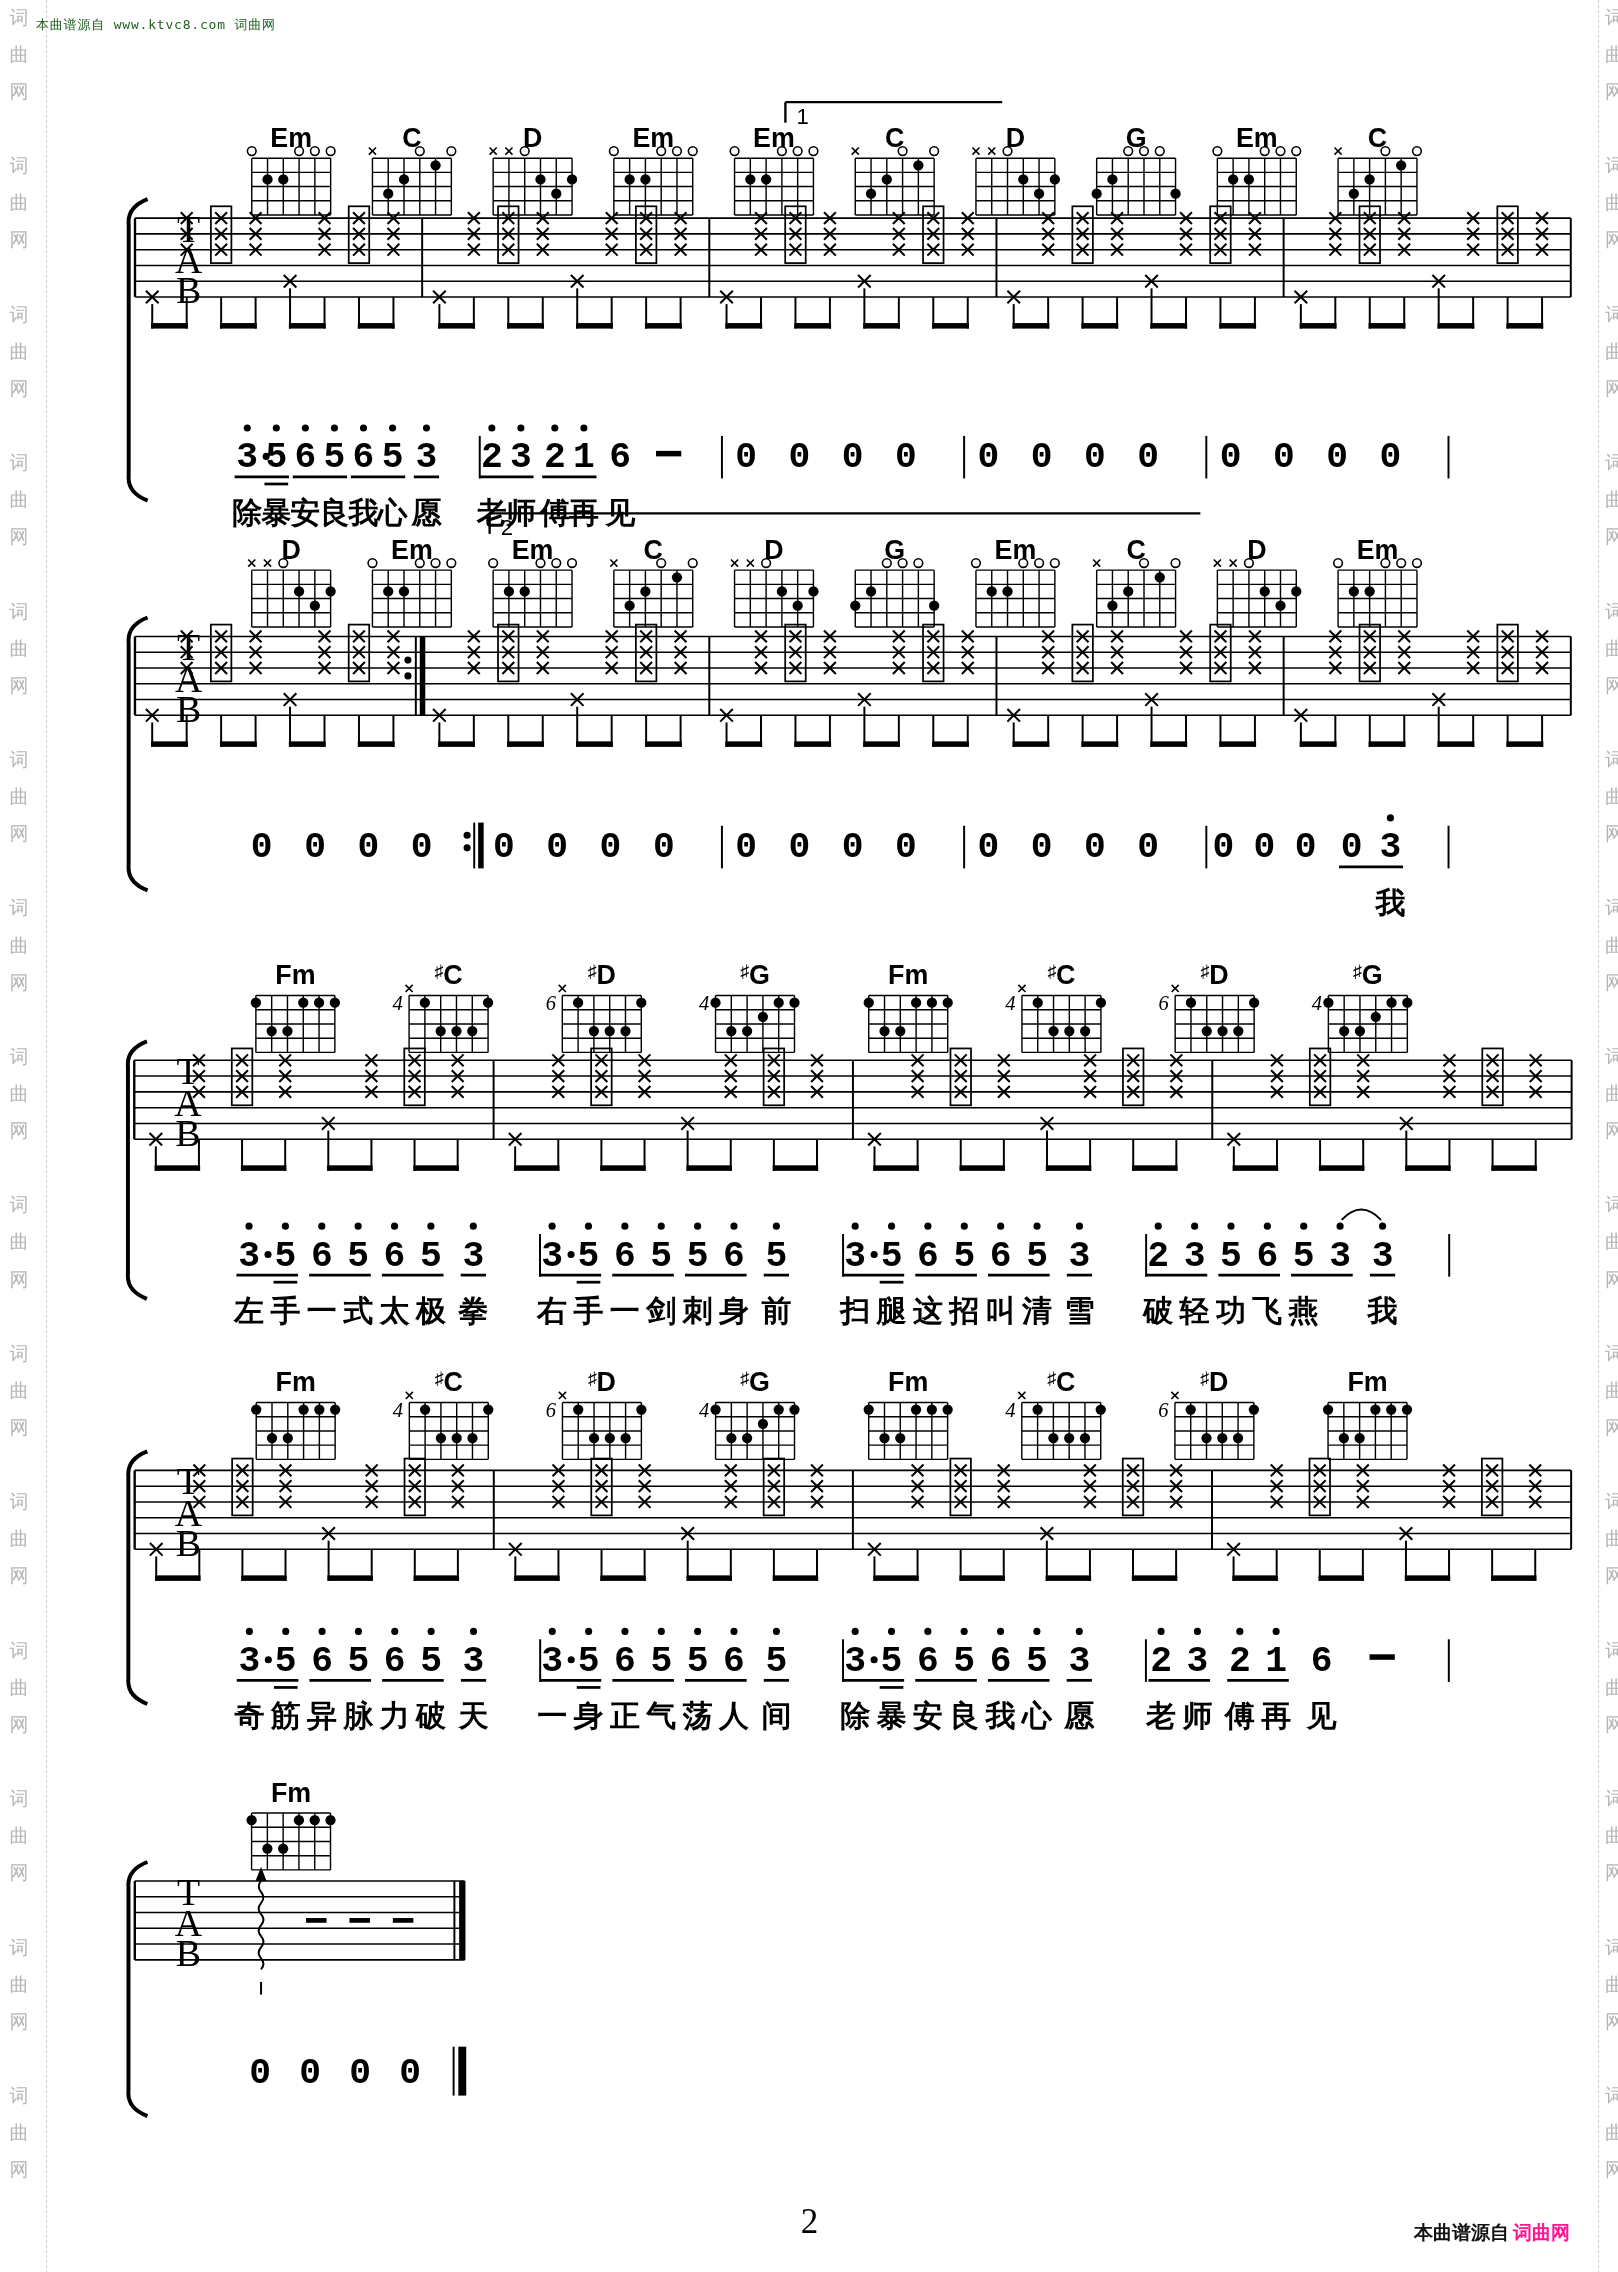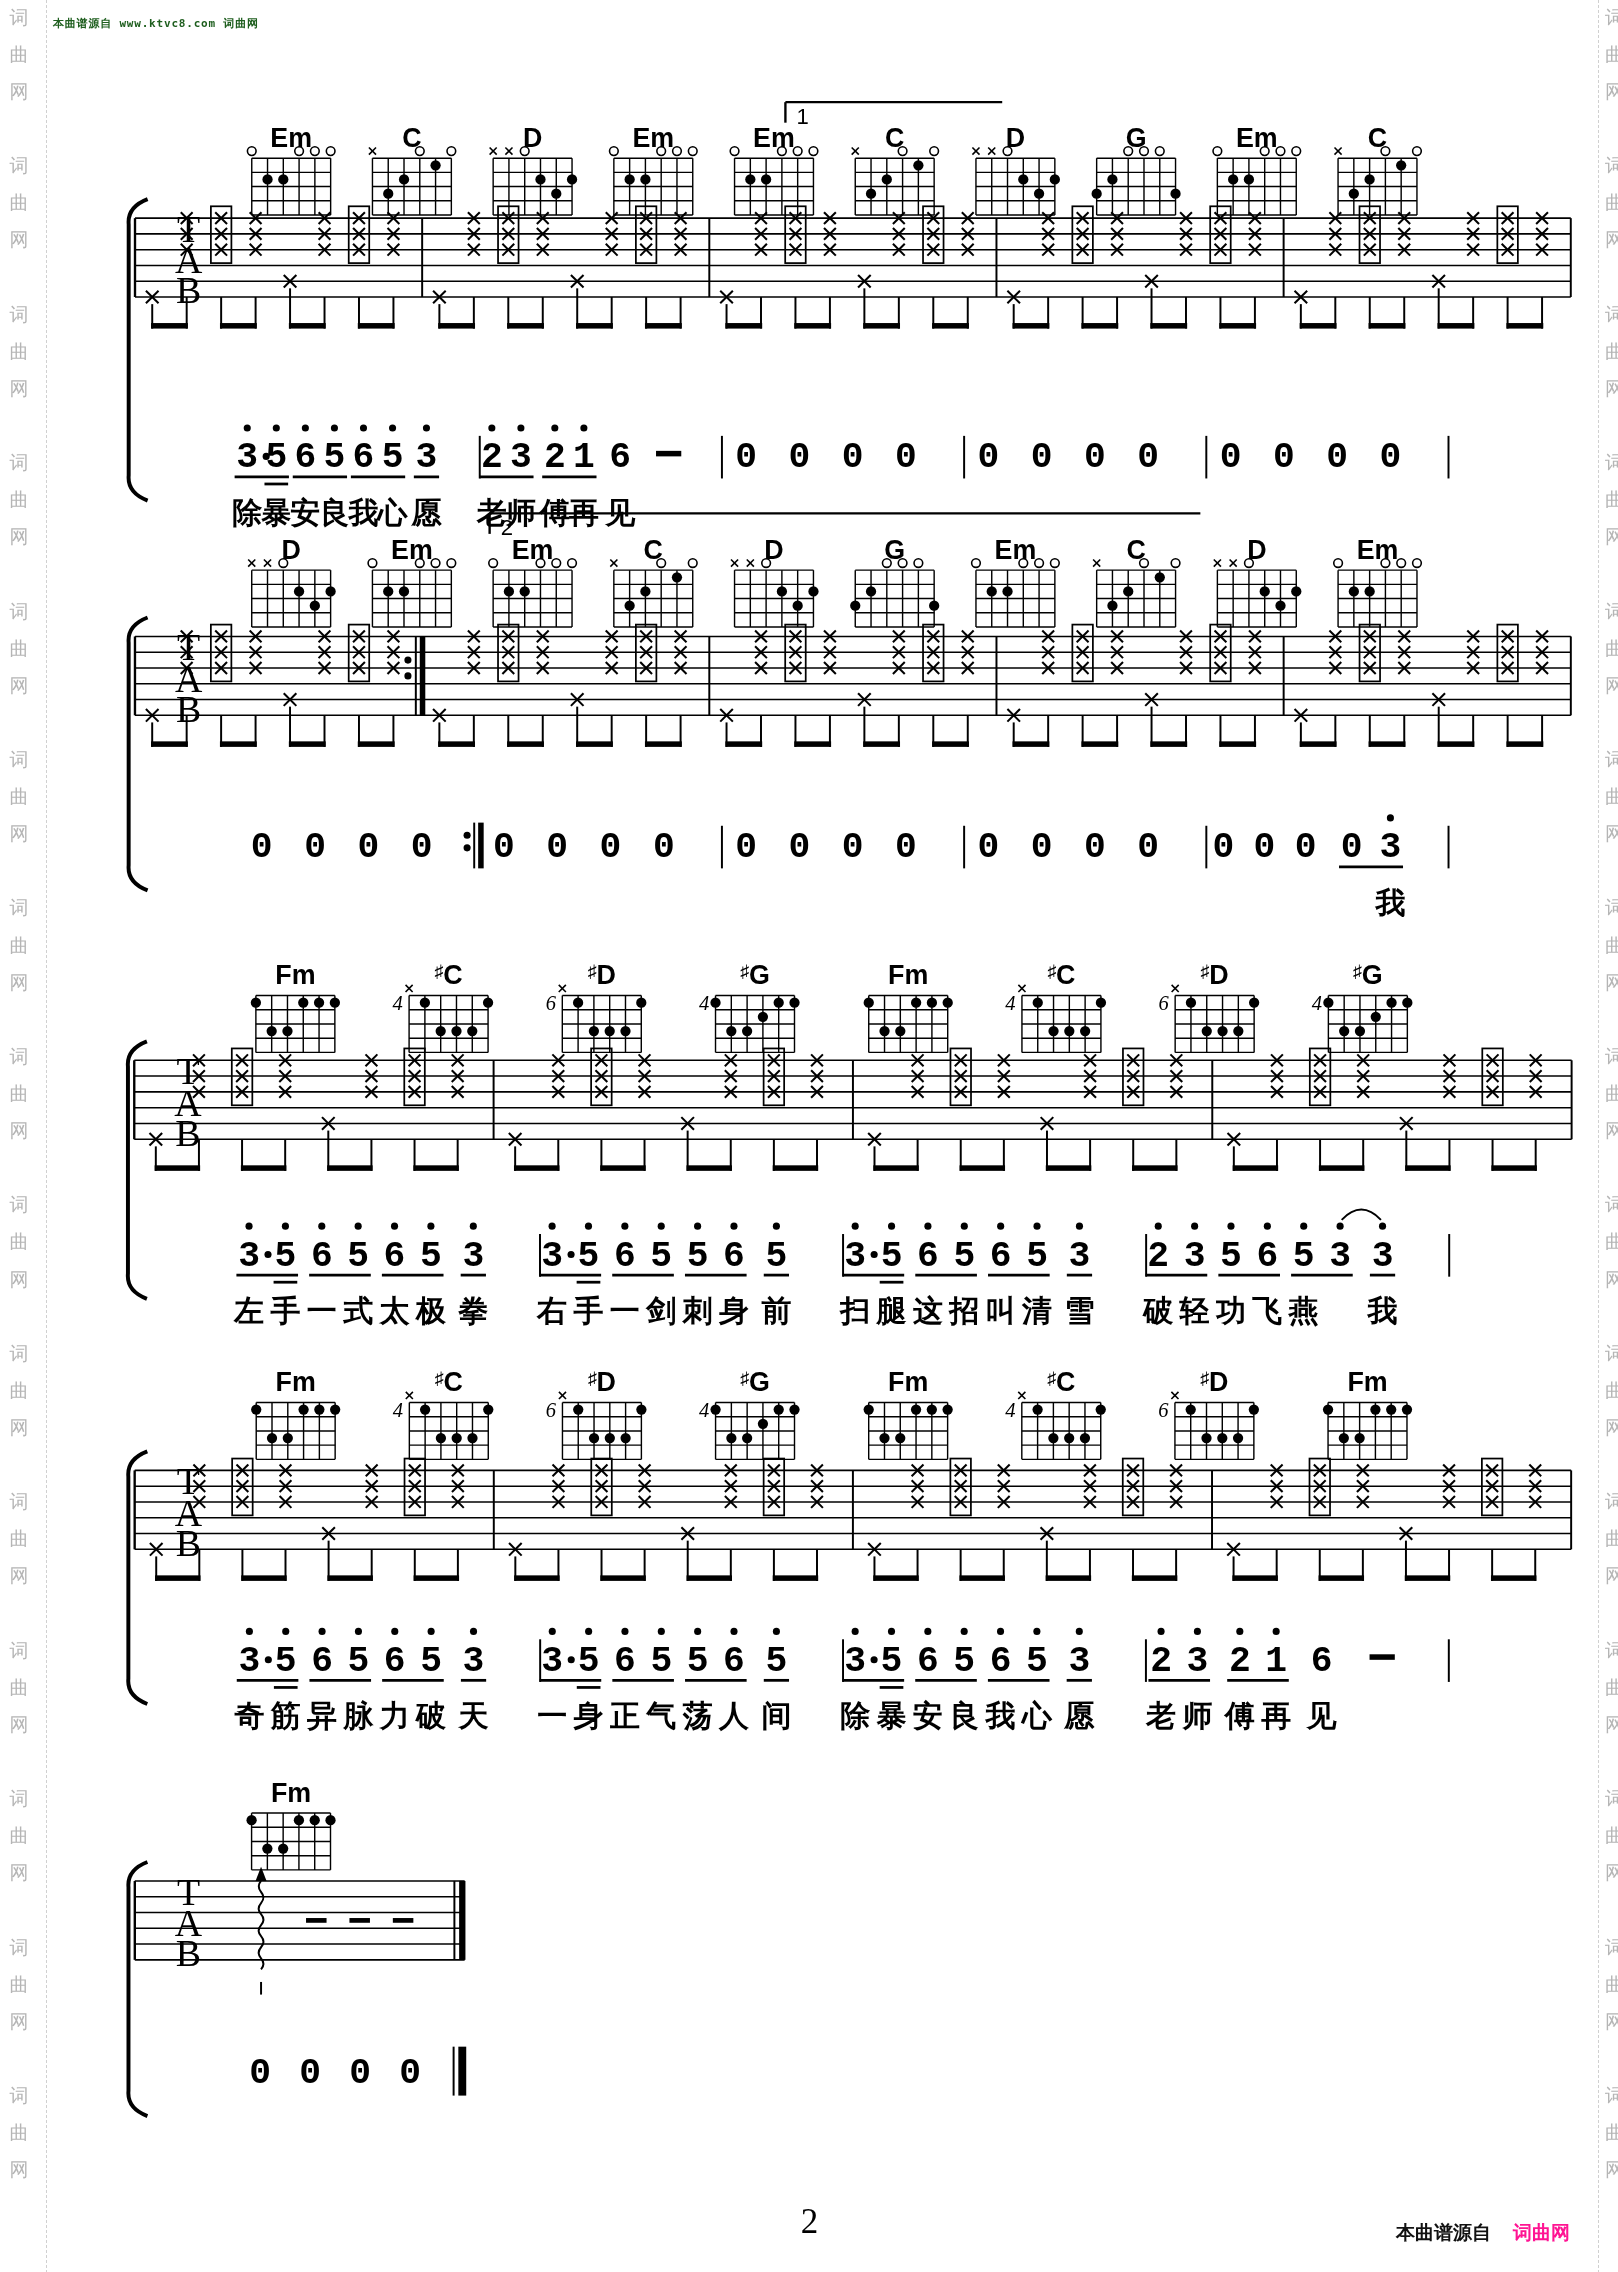--- a/index.html
+++ b/index.html
@@ -1,26 +1,26 @@
 <!DOCTYPE html>
 <html style="font-size:12.6px"><head>
 <meta charset="utf-8">
 <style>
   html,body{margin:0;padding:0;background:#ffffff;}
   .page{position:relative;width:1619px;height:2273px;background:#ffffff;overflow:hidden;
         font-family:"Liberation Sans",sans-serif;}
   .wm-char{position:absolute;font-size:19px;color:#b5b5b5;font-family:"DejaVu Sans",sans-serif;}
   .wm-dash{position:absolute;top:0;bottom:0;border-left:1.6px dashed #d0d0d0;}
-  .header-source{position:absolute;left:53px;top:16px;font-size:11px;font-weight:bold;
+  .header-source{position:absolute;left:36px;top:16px;font-size:13px;font-weight:normal;
         letter-spacing:0.8px;font-family:"DejaVu Sans Mono",monospace;}
   .page-number{position:absolute;left:0;top:2202px;width:1619px;text-align:center;
         font-size:35px;font-family:"Liberation Serif",serif;}
   .footer-source{position:absolute;right:49px;top:2220px;font-size:19px;font-weight:bold;
         font-family:"DejaVu Sans",sans-serif;color:#111;}
-  .footer-source .site{margin-left:22px;font-weight:bold;}
+  .footer-source .site{margin-left:4px;font-weight:bold;}
   #systems{position:absolute;left:0;top:0;width:1619px;height:2273px;}
   #systems svg{position:absolute;left:0;}
   svg text{fill:#000;}
 </style>
 </head>
 <body>
 
 <div class="page">
   <div class="wm-dash" style="left:46px"></div>
   <div class="wm-dash" style="left:1598px"></div>

